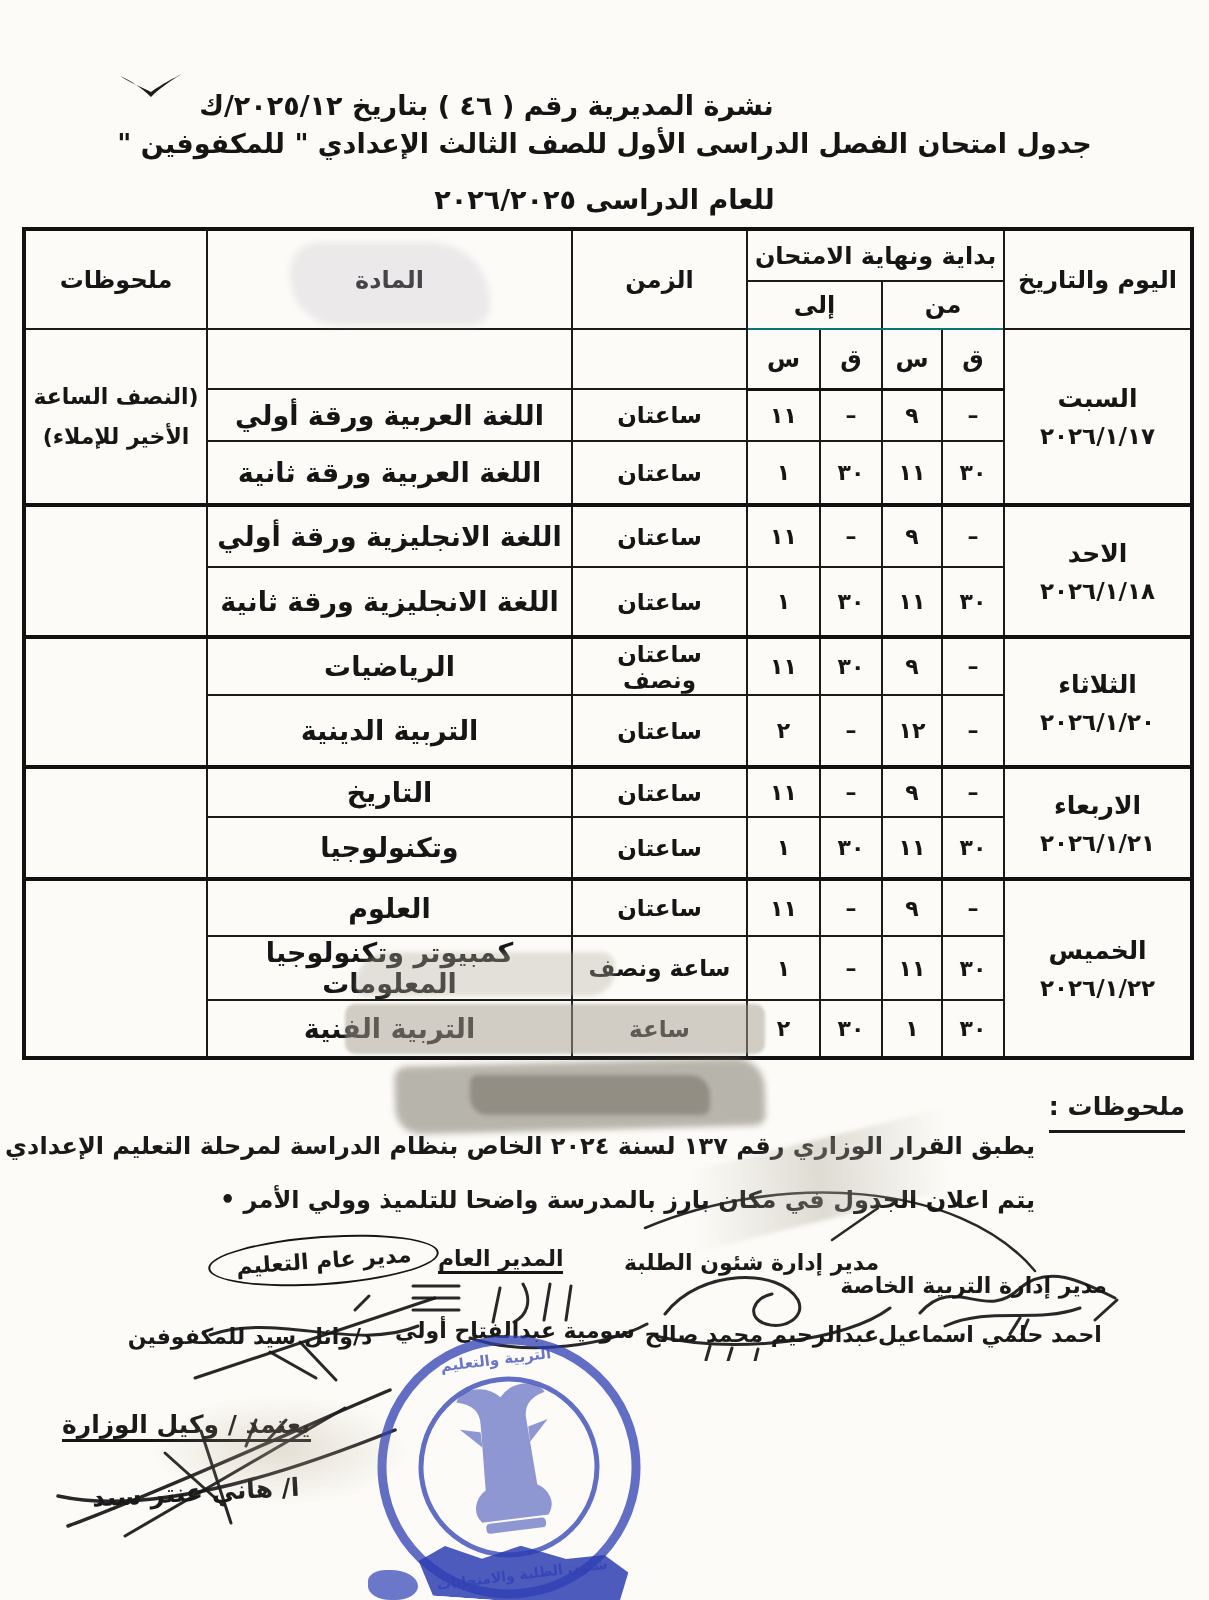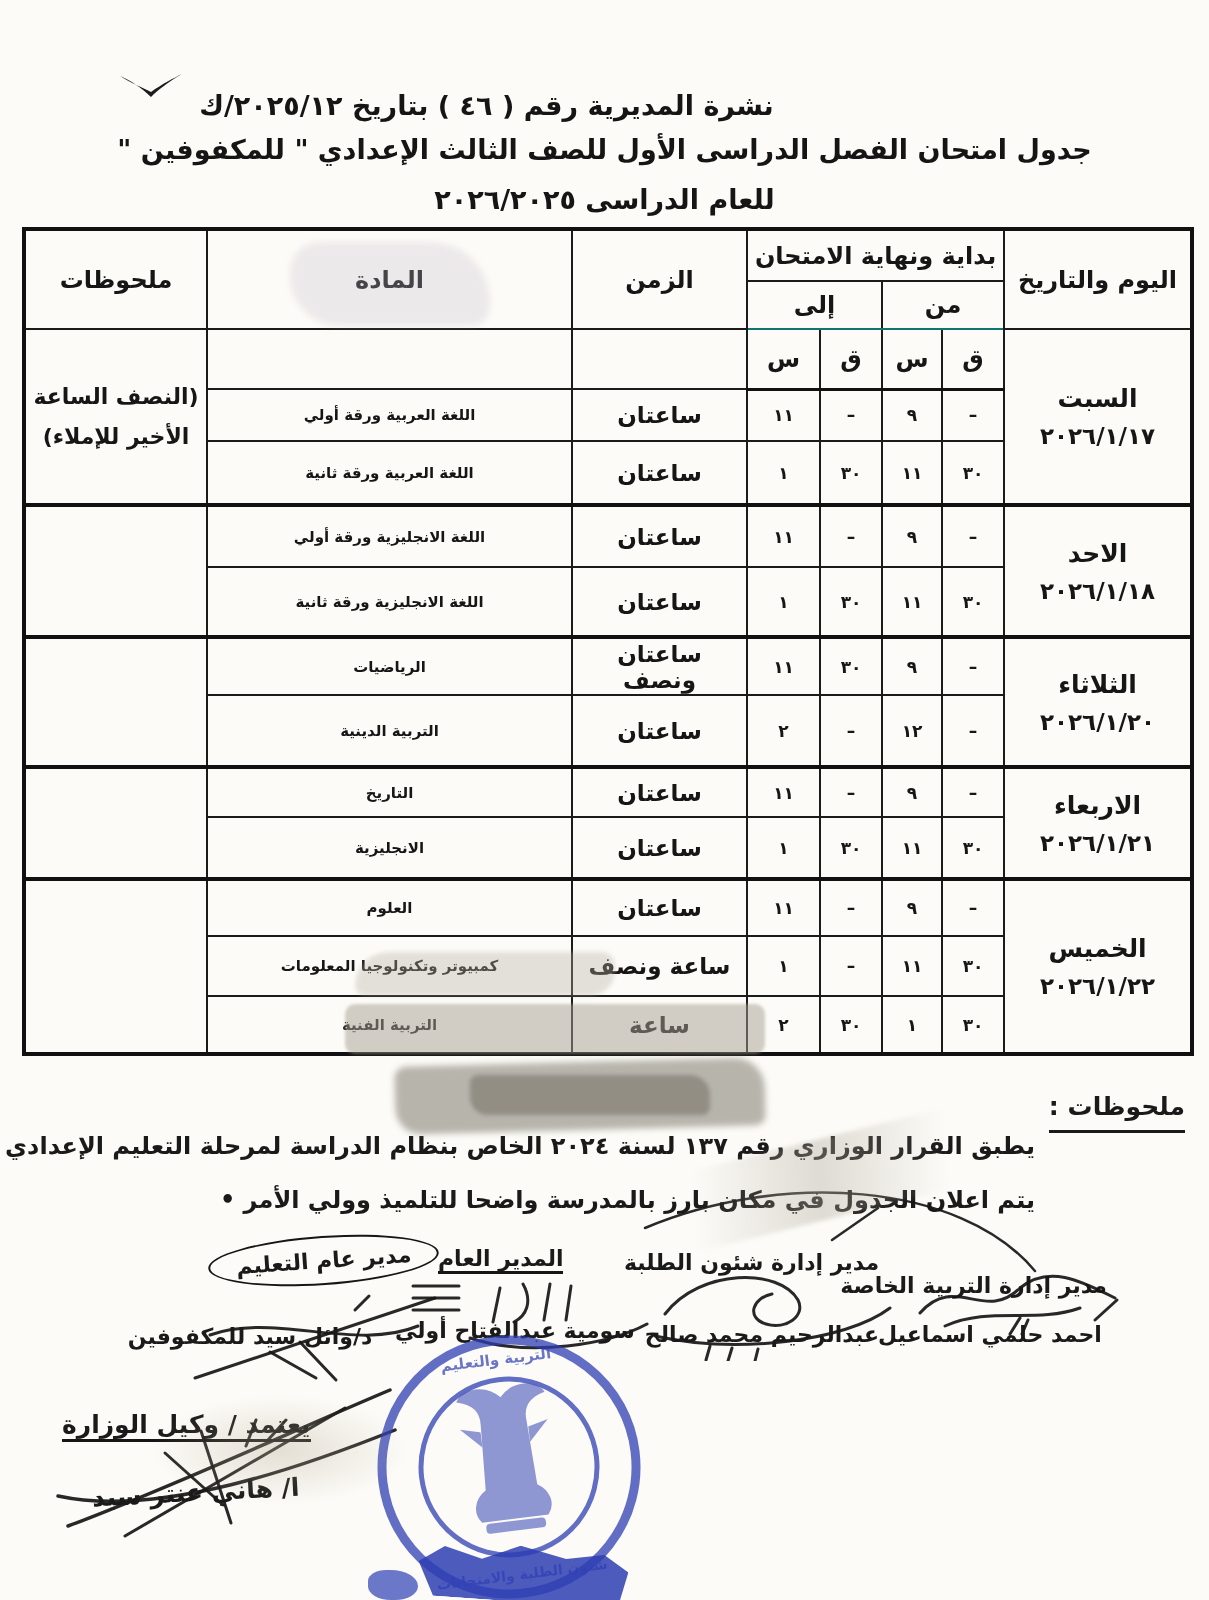--- a/index.html
+++ b/index.html
@@ -7,41 +7,41 @@
   .page{
     position:relative;width:1209px;height:1600px;margin:0 auto;
     background:#fcfbf7;overflow:hidden;color:#1a1a1a;
   }
   .abs{position:absolute;}
   .nowrap{white-space:nowrap;}
 
   
   .title-line{width:100%;text-align:center;font-weight:bold;font-size:27px;color:#151515;}
   .t1{top:90px;transform:translateX(-118px);} 
-  .t2{top:134px;}
+  .t2{top:128px;}
   .t3{top:184px;}
 
   
   .corner-mark{left:118px;top:70px;}
 
   
   table.sched{
     border-collapse:collapse;table-layout:fixed;
     position:absolute;left:22px;top:227px;width:1168px;
     background:transparent;
   }
   table.sched{border:4px solid #111;}
   .sched th,.sched td{
     border:2px solid #1b1b1b;text-align:center;vertical-align:middle;
     font-weight:bold;padding:0 4px;color:#161616;overflow:hidden;
   }
   .sched thead th{font-size:24px;}
   .sched tr.h2 th{border-bottom:2px solid #0f766e;text-align:center;}
-  .sched td.num{font-size:17px;}
-  .sched td.subject{font-size:15px;margin-top:28px;}
+  .sched td.num{font-size:22px;}
+  .sched td.subject{font-size:27px;margin-top:28px;}
   .sched td.duration{font-size:23px;}
   .sched th.qs{font-size:24px;border-bottom:3px solid #111;}
   .sched td.mini-faint{border-bottom:2px dashed #8d8d8d;}
   .sched tr.gtop td{border-top:4px solid #111;}
   .day-name{font-size:25px;margin-bottom:10px;}
   .day-date{font-size:23px;letter-spacing:1px;}
   .note-cell{font-size:22px;line-height:1.8;}
 
   
   .notes-heading{right:24px;top:1092px;font-size:25px;font-weight:bold;border-bottom:3px solid #1a1a1a;padding-bottom:9px;}
@@ -201,21 +201,21 @@
         <td class="duration">ساعتان</td>
         <td class="subject">التاريخ</td>
         <td rowspan="2" class="note-cell"></td>
       </tr>
       <tr style="height:62px">
         <td class="num">٣٠</td>
         <td class="num">١١</td>
         <td class="num">٣٠</td>
         <td class="num">١</td>
         <td class="duration">ساعتان</td>
-        <td class="subject">الانجليزية</td>
+        <td class="subject">وتكنولوجيا</td>
       </tr>
 
       <tr class="gtop" style="height:57px">
         <td rowspan="3">
           <div class="day-name">الخميس</div>
           <div class="day-date">٢٠٢٦/١/٢٢</div>
         </td>
         <td class="num">–</td>
         <td class="num">٩</td>
         <td class="num">–</td>

